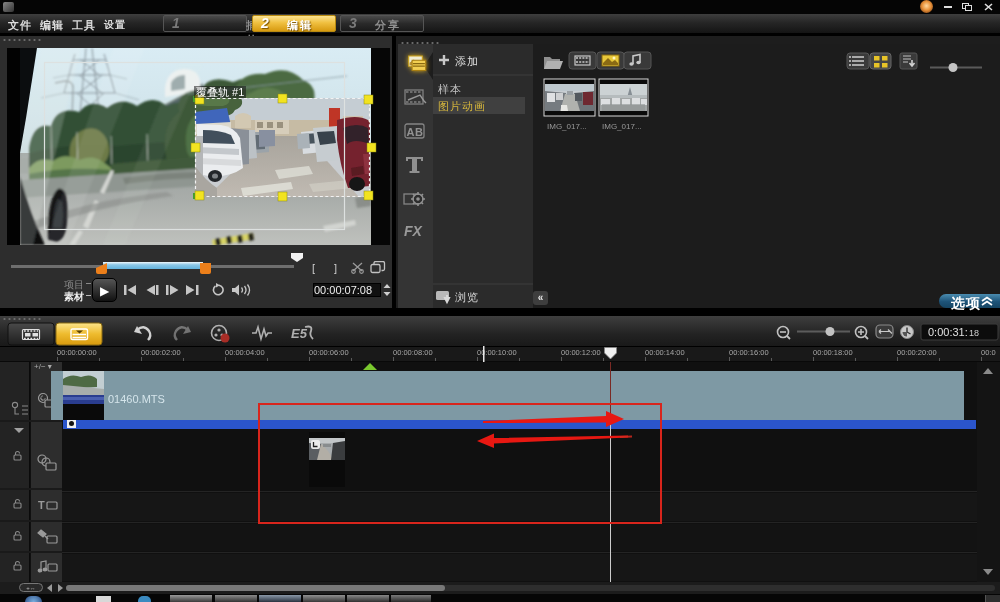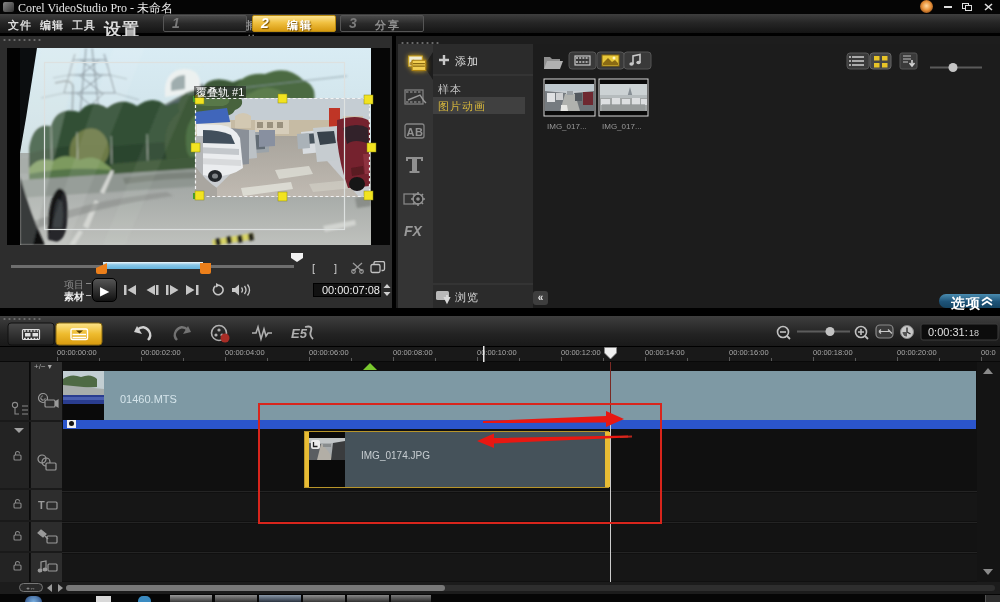--- a/index.html
+++ b/index.html
@@ -9,35 +9,34 @@
 .dots { position:absolute; width:40px; height:4px;
   background-image:radial-gradient(circle, #6a6a6a 1px, transparent 1.2px);
   background-size:5px 4px; background-repeat:repeat-x; }
 </style>
 </head>
 <body>
 <div id="app">
 
   <div class="abs" style="left:0;top:0;width:1000px;height:14px;background:#050505;">
     <div class="abs" style="left:3px;top:2px;width:11px;height:10px;background:linear-gradient(135deg,#888,#333);border-radius:2px;"></div>
-    <div class="abs" style="left:18px;top:0px;font-family:'Liberation Serif',serif;font-size:12px;color:#e8e8e8;white-space:nowrap;">Corel VideoStudio Pro - 未命名</div>
     <div class="abs" style="left:920px;top:0px;width:13px;height:13px;border-radius:50%;background:radial-gradient(circle at 50% 45%, #ffd9a0 0%, #e8923a 45%, #7a3c10 90%);"></div>
     <div class="abs" style="left:944px;top:6px;width:8px;height:2px;background:#ddd;"></div>
     <div class="abs" style="left:962px;top:3px;width:7px;height:6px;border:1px solid #ddd;"></div>
     <div class="abs" style="left:965px;top:5px;width:7px;height:6px;border:1px solid #ddd;background:#050505;"></div>
     <svg class="abs" style="left:984px;top:3px;" width="9" height="8">
       <path d="M1 1 L8 7 M8 1 L1 7" stroke="#ddd" stroke-width="1.6"></path>
     </svg>
   </div>
 
   <div class="abs" style="left:0;top:14px;width:1000px;height:19px;background:linear-gradient(#3e3e3e,#262626 45%,#141414);">
     <div class="abs" style="left:8px;top:4px;font-size:11px;font-weight:bold;color:#dcdcdc;letter-spacing:1px;">文件</div>
     <div class="abs" style="left:40px;top:4px;font-size:11px;font-weight:bold;color:#dcdcdc;letter-spacing:1px;">编辑</div>
     <div class="abs" style="left:72px;top:4px;font-size:11px;font-weight:bold;color:#dcdcdc;letter-spacing:1px;">工具</div>
-    <div class="abs" style="left:104px;top:4px;font-size:17px;font-weight:bold;color:#dcdcdc;letter-spacing:1px;">设置</div>
+    <div class="abs" style="left:104px;top:4px;font-size:10px;font-weight:bold;color:#dcdcdc;letter-spacing:1px;">设置</div>
 
     <div class="abs" style="left:163px;top:1px;width:84px;height:17px;background:linear-gradient(#4a4a4a,#2a2a2a 50%,#1a1a1a);border:1px solid #555;border-radius:2px;">
       <span class="abs" style="left:8px;top:-1px;font-size:14px;font-style:italic;font-weight:bold;color:#7a7a7a;">1</span>
       <span class="abs" style="left:34px;top:2px;font-size:11px;font-weight:bold;color:#8f8f8f;letter-spacing:2px;margin-left:48px;">捕获</span>
     </div>
 
     <div class="abs" style="left:252px;top:1px;width:84px;height:17px;background:linear-gradient(#fbe391,#f0c040 45%,#d79a10);border:1px solid #b88a10;border-radius:2px;">
       <span class="abs" style="left:8px;top:-1px;font-size:14px;font-style:italic;font-weight:bold;color:#fff;text-shadow:1px 1px 1px #7a5200;">2</span>
       <span class="abs" style="left:34px;top:2px;font-size:11px;font-weight:bold;color:#fff;letter-spacing:2px;text-shadow:1px 1px 1px #7a5200;">编辑</span>
     </div>
@@ -265,21 +264,21 @@
       <g stroke="#c6c6c6" stroke-width="1.6" fill="none">
         <path d="M95.5 3 A4.8 4.8 0 1 0 99 2.2"></path>
         <path d="M96 0 l4 2.2 l-4 2.4" fill="#c6c6c6" stroke="none"></path>
       </g>
       <g>
         <path d="M112 5 h3 l4 -3.5 v11 l-4 -3.5 h-3 Z" fill="#c6c6c6"></path>
         <path d="M121.5 4.5 q2 2.5 0 5 M124.5 3 q3 4 0 8 M127.5 1.5 q4 5.5 0 11" stroke="#c6c6c6" stroke-width="1.3" fill="none"></path>
       </g>
     </svg>
 
-    <div class="abs" style="left:313px;top:247px;width:68px;height:14px;background:#111;border:1px solid #000;color:#eee;font-size:11px;text-align:right;line-height:13px;">00:00:07:08</div>
+    <div class="abs" style="left:313px;top:247px;width:68px;height:14px;background:#111;border:1px solid #000;color:#eee;font-size:11px;text-align:left;line-height:13px;">00:00:07:08</div>
     <svg class="abs" style="left:383px;top:247px;" width="8" height="14">
       <path d="M4 1 L7.5 5 L0.5 5 Z" fill="#cfcfcf"></path>
       <path d="M4 13 L7.5 9 L0.5 9 Z" fill="#cfcfcf"></path>
     </svg>
   </div>
 
   <div class="abs" style="left:396px;top:36px;width:604px;height:272px;background:#1d1d1d;">
     <div class="dots" style="left:4px;top:5px;"></div>
 
     <div class="abs" style="left:2px;top:8px;width:35px;height:264px;background:#343434;"></div>
@@ -600,43 +599,38 @@
 
       <div class="abs" style="left:0px;top:58px;width:62px;height:2px;background:#1a1a1a;"></div>
       <div class="abs" style="left:0px;top:126px;width:62px;height:2px;background:#1a1a1a;"></div>
       <div class="abs" style="left:0px;top:158px;width:62px;height:2px;background:#1a1a1a;"></div>
       <div class="abs" style="left:0px;top:189px;width:62px;height:2px;background:#1a1a1a;"></div>
 
       <svg class="abs" style="left:362px;top:0px;" width="16" height="9">
           <path d="M8 1 L15 8 L1 8 Z" fill="#7ac82e"></path>
         </svg>
 
-      <div class="abs" style="left:63px;top:9px;width:913px;height:49px;background:#7e99a4;">
+      <div class="abs" style="left:51px;top:9px;width:913px;height:49px;background:#7e99a4;">
         <div class="abs" style="left:57px;top:22px;font-size:11px;color:#d4e4ea;">01460.MTS</div>
       </div>
       <svg class="abs" style="left:63px;top:9px;" width="41" height="49">
         <rect x="0" y="0" width="41" height="49" fill="#0a0a0a"></rect>
         <rect x="0" y="0" width="41" height="24" fill="#c2ced2"></rect>
         <path d="M0 8 Q8 2 18 6 Q28 2 34 8 L34 16 L0 18 Z" fill="#4e6a44"></path>
         <path d="M0 14 L41 18 L41 24 L0 24 Z" fill="#a8aeac"></path>
         <rect x="0" y="24" width="41" height="9" fill="#2a3d8f"></rect>
         <rect x="0" y="26" width="41" height="3" fill="#4a5fb0"></rect>
       </svg>
 
       <div class="abs" style="left:63px;top:58px;width:913px;height:9px;background:#2b55cb;">
         <div class="abs" style="left:4px;top:0px;width:9px;height:8px;background:#f0f0f0;">
           <div class="abs" style="left:2px;top:1px;width:5px;height:5px;background:#111;border-radius:50%;"></div>
         </div>
       </div>
 
-      <div class="abs" style="left:304px;top:69px;width:305px;height:57px;background:#45525a;border:1px solid #b8952a;">
-        <div class="abs" style="left:0px;top:0px;width:5px;height:55px;background:#e8bc34;"></div>
-        <div class="abs" style="left:300px;top:0px;width:5px;height:55px;background:#e8bc34;"></div>
-        <div class="abs" style="left:56px;top:18px;font-size:10px;color:#c8ced2;">IMG_0174.JPG</div>
-      </div>
       <svg class="abs" style="left:309px;top:70px;" width="36" height="55">
         <rect x="0" y="0" width="36" height="55" fill="#0a0a0a"></rect>
         <rect x="0" y="6" width="36" height="22" fill="#a8acae"></rect>
         <rect x="0" y="6" width="36" height="5" fill="#c2c6c8"></rect>
         <path d="M0 11 L12 12 L16 28 L0 28 Z" fill="#5a5e62"></path>
         <path d="M12 12 Q20 18 24 28 L8 28 Z" fill="#b2aea6"></path>
         <path d="M24 11 L36 9 L36 28 L22 28 Z" fill="#3a3c3e"></path>
         <path d="M14 12 h8 v3 h-8 Z" fill="#888c8e"></path>
         <rect x="2" y="8" width="9" height="9" rx="2" fill="#ececec"></rect>
         <path d="M4.5 10 v4.5 h4" stroke="#222" stroke-width="1.3" fill="none"></path>

